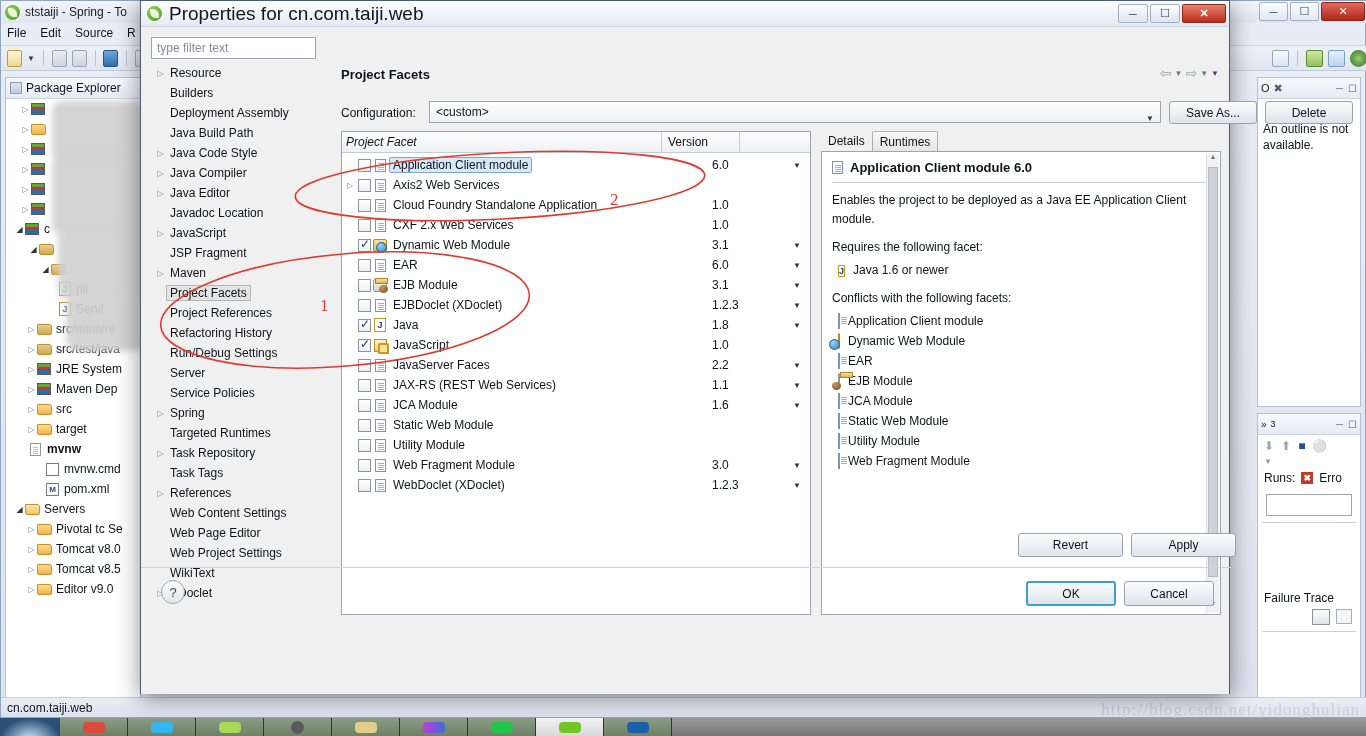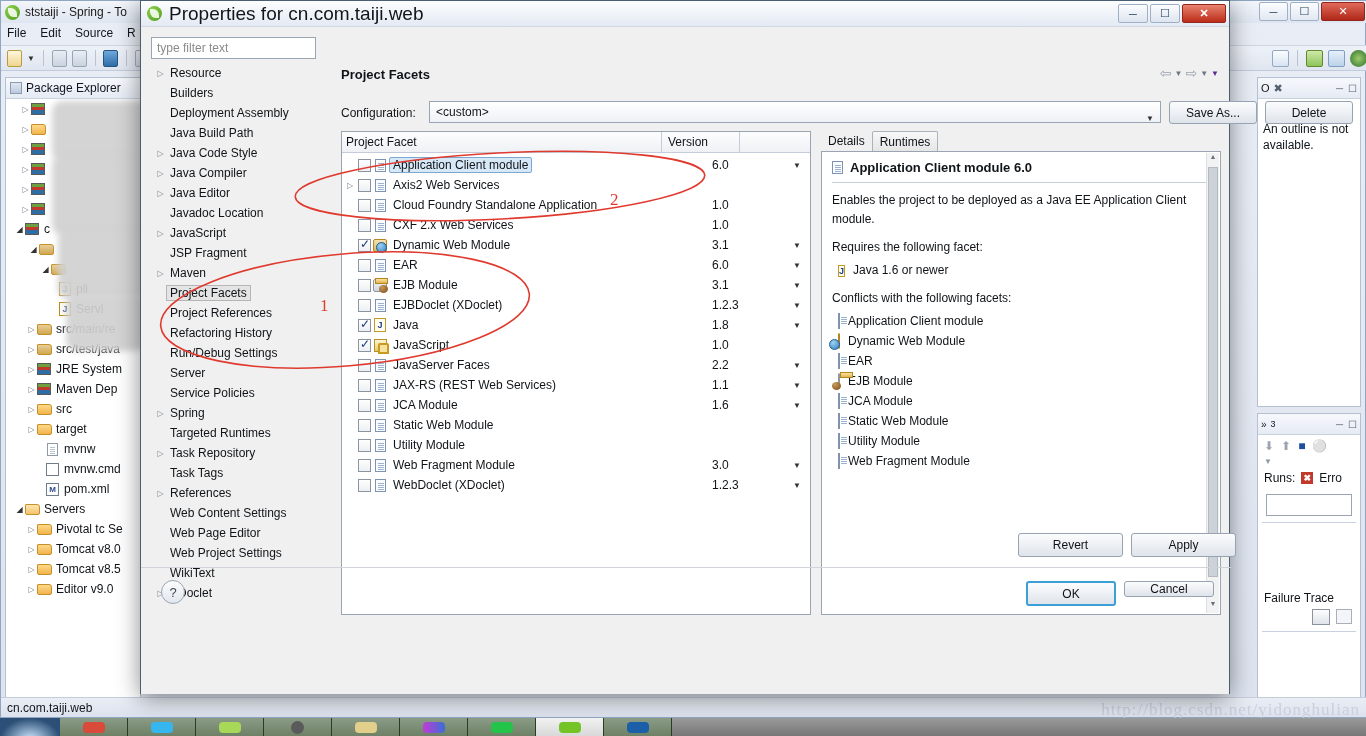--- a/index.html
+++ b/index.html
@@ -261,21 +261,21 @@
   
   .facet-table {
     position: absolute; left: 200px; top: 104px; width: 470px; height: 484px;
     background: #fff; border: 1px solid #9aa5b4;
   }
   .ft-head {
     display: flex; height: 21px; border-bottom: 1px solid #c3ccd8;
     background: linear-gradient(#fdfdfd, #eef1f5);
     font-size: 12px; color: #101418;
   }
-  .ft-head .c1 { width: 320px; padding: 3px 0 0 4px; border-right: 1px solid #c3ccd8; }
+  .ft-head .c1 { width: 320px; padding: 3px 0 0 4px; border-right: 1px solid #c3ccd8; font-style: italic; }
   .ft-head .c2 { width: 78px; padding: 3px 0 12px 6px; border-right: 1px solid #c3ccd8; }
   .ft-head .c3 { flex: 1; }
   .ft-row { display: flex; align-items: center; height: 20px; font-size: 12px; color: #101418; }
   .ft-exp { width: 16px; text-align: center; font-size: 8px; color: #7d848c; flex: none; }
   .cbx {
     width: 13px; height: 13px; border: 1px solid #8c949f; background: linear-gradient(#fefefe,#eceff3);
     flex: none; position: relative;
   }
   .cbx.on::after {
     content: "✓"; position: absolute; left: 1px; top: -3px;
@@ -360,21 +360,21 @@
     position: absolute; right: 1px; top: 1px; width: 13px; bottom: 1px;
     background: #f2f2f2; border-left: 1px solid #dde1e7;
   }
   .sb-thumb { position: absolute; left: 1px; right: 1px; background: #cdd2d9; border: 1px solid #b4bac2; }
   .sb-arrow { position:absolute; left:0; right:0; height:13px; font-size:7px; text-align:center; color:#66707c; }
 
   .btn-revert { position: absolute; left: 877px; top: 506px; width: 105px; height: 24px; }
   .btn-apply  { position: absolute; left: 990px; top: 506px; width: 105px; height: 24px; }
   .dlg-sep { position: absolute; left: 0; top: 540px; width: 1090px; height: 1px; background: #d0d4da; }
   .btn-ok     { position: absolute; left: 885px; top: 554px; width: 90px; height: 25px; }
-  .btn-cancel { position: absolute; left: 983px; top: 554px; width: 90px; height: 16px; }
+  .btn-cancel { position: absolute; left: 983px; top: 554px; width: 90px; height: 25px; }
   .help-ico {
     position: absolute; left: 20px; top: 553px; width: 24px; height: 24px;
     border-radius: 50%; border: 1px solid #9aa5b4;
     background: linear-gradient(#fbfcfd, #e2e7ee);
     display: flex; align-items: center; justify-content: center;
     font-size: 13px; color: #3d4753;
   }
 
   
   .annot { position: absolute; left: 0; top: 0; width: 1366px; height: 736px; pointer-events: none; }
@@ -546,21 +546,21 @@
               </span>
               <span>src</span>
             </div>
             <div class="tree-row" style="padding-left: 20px;">
               <span class="arrow">▷</span>
               <span class="t-ico">
                 <span class="folder" style="display: block;"></span>
               </span>
               <span>target</span>
             </div>
-            <div class="tree-row" style="padding-left: 28px;">
+            <div class="tree-row" style="padding-left: 11px; font-weight: bold;">
               <span class="arrow"></span>
               <span class="t-ico">
                 <span class="filedoc" style="display: block;"></span>
               </span>
               <span>mvnw</span>
             </div>
             <div class="tree-row" style="padding-left: 28px;">
               <span class="arrow"></span>
               <span class="t-ico">
                 <span class="xmlico" style="display: block;"></span>

